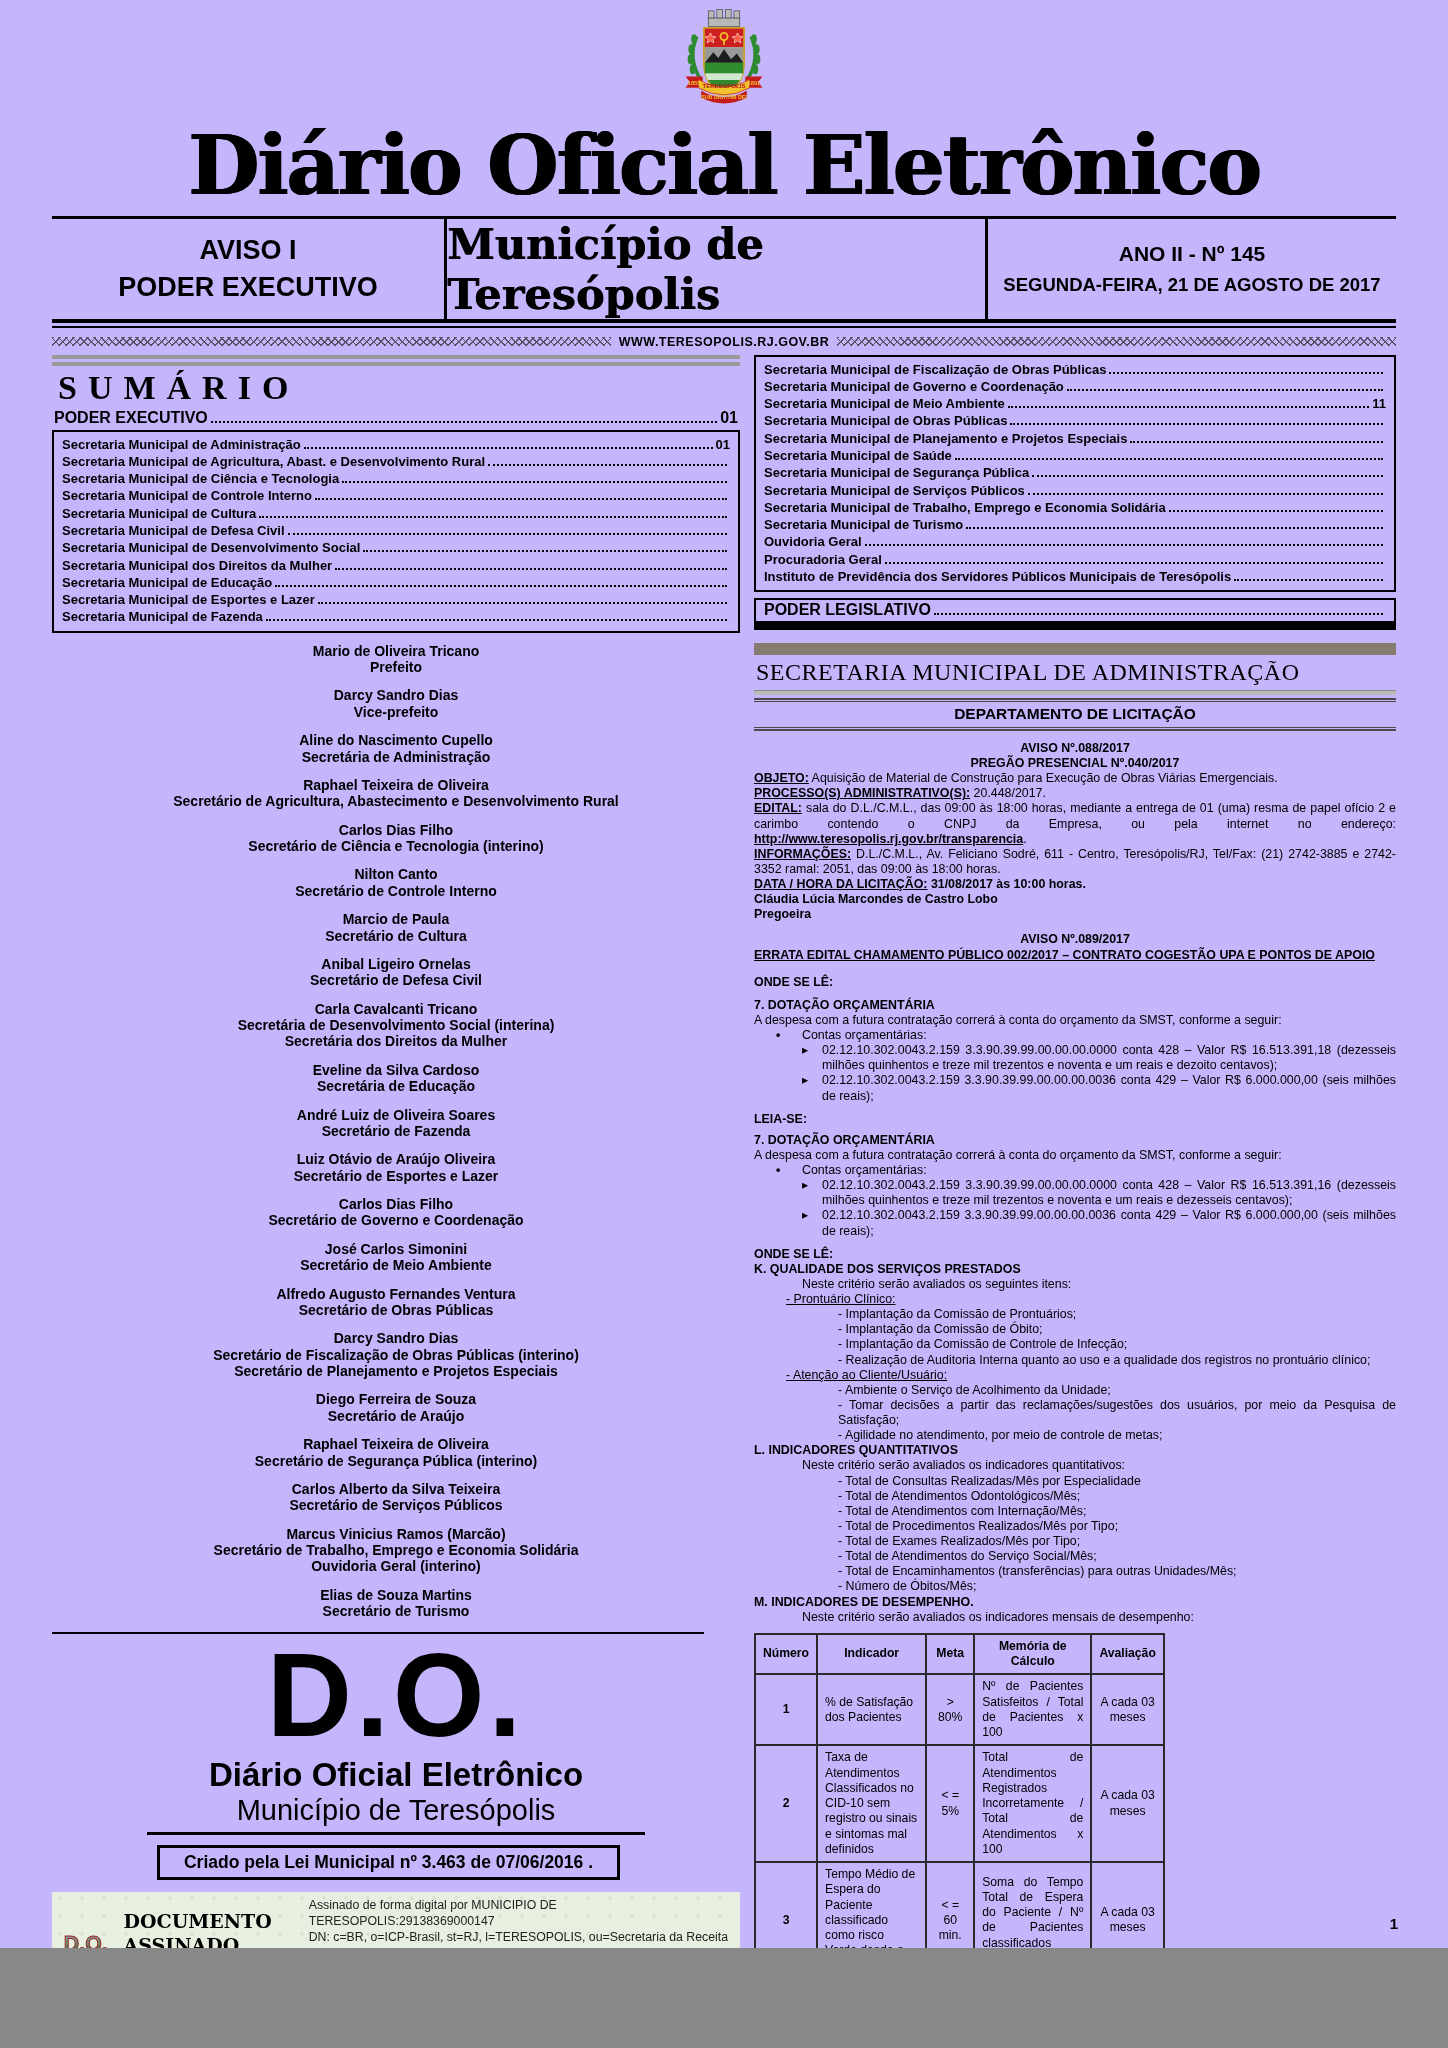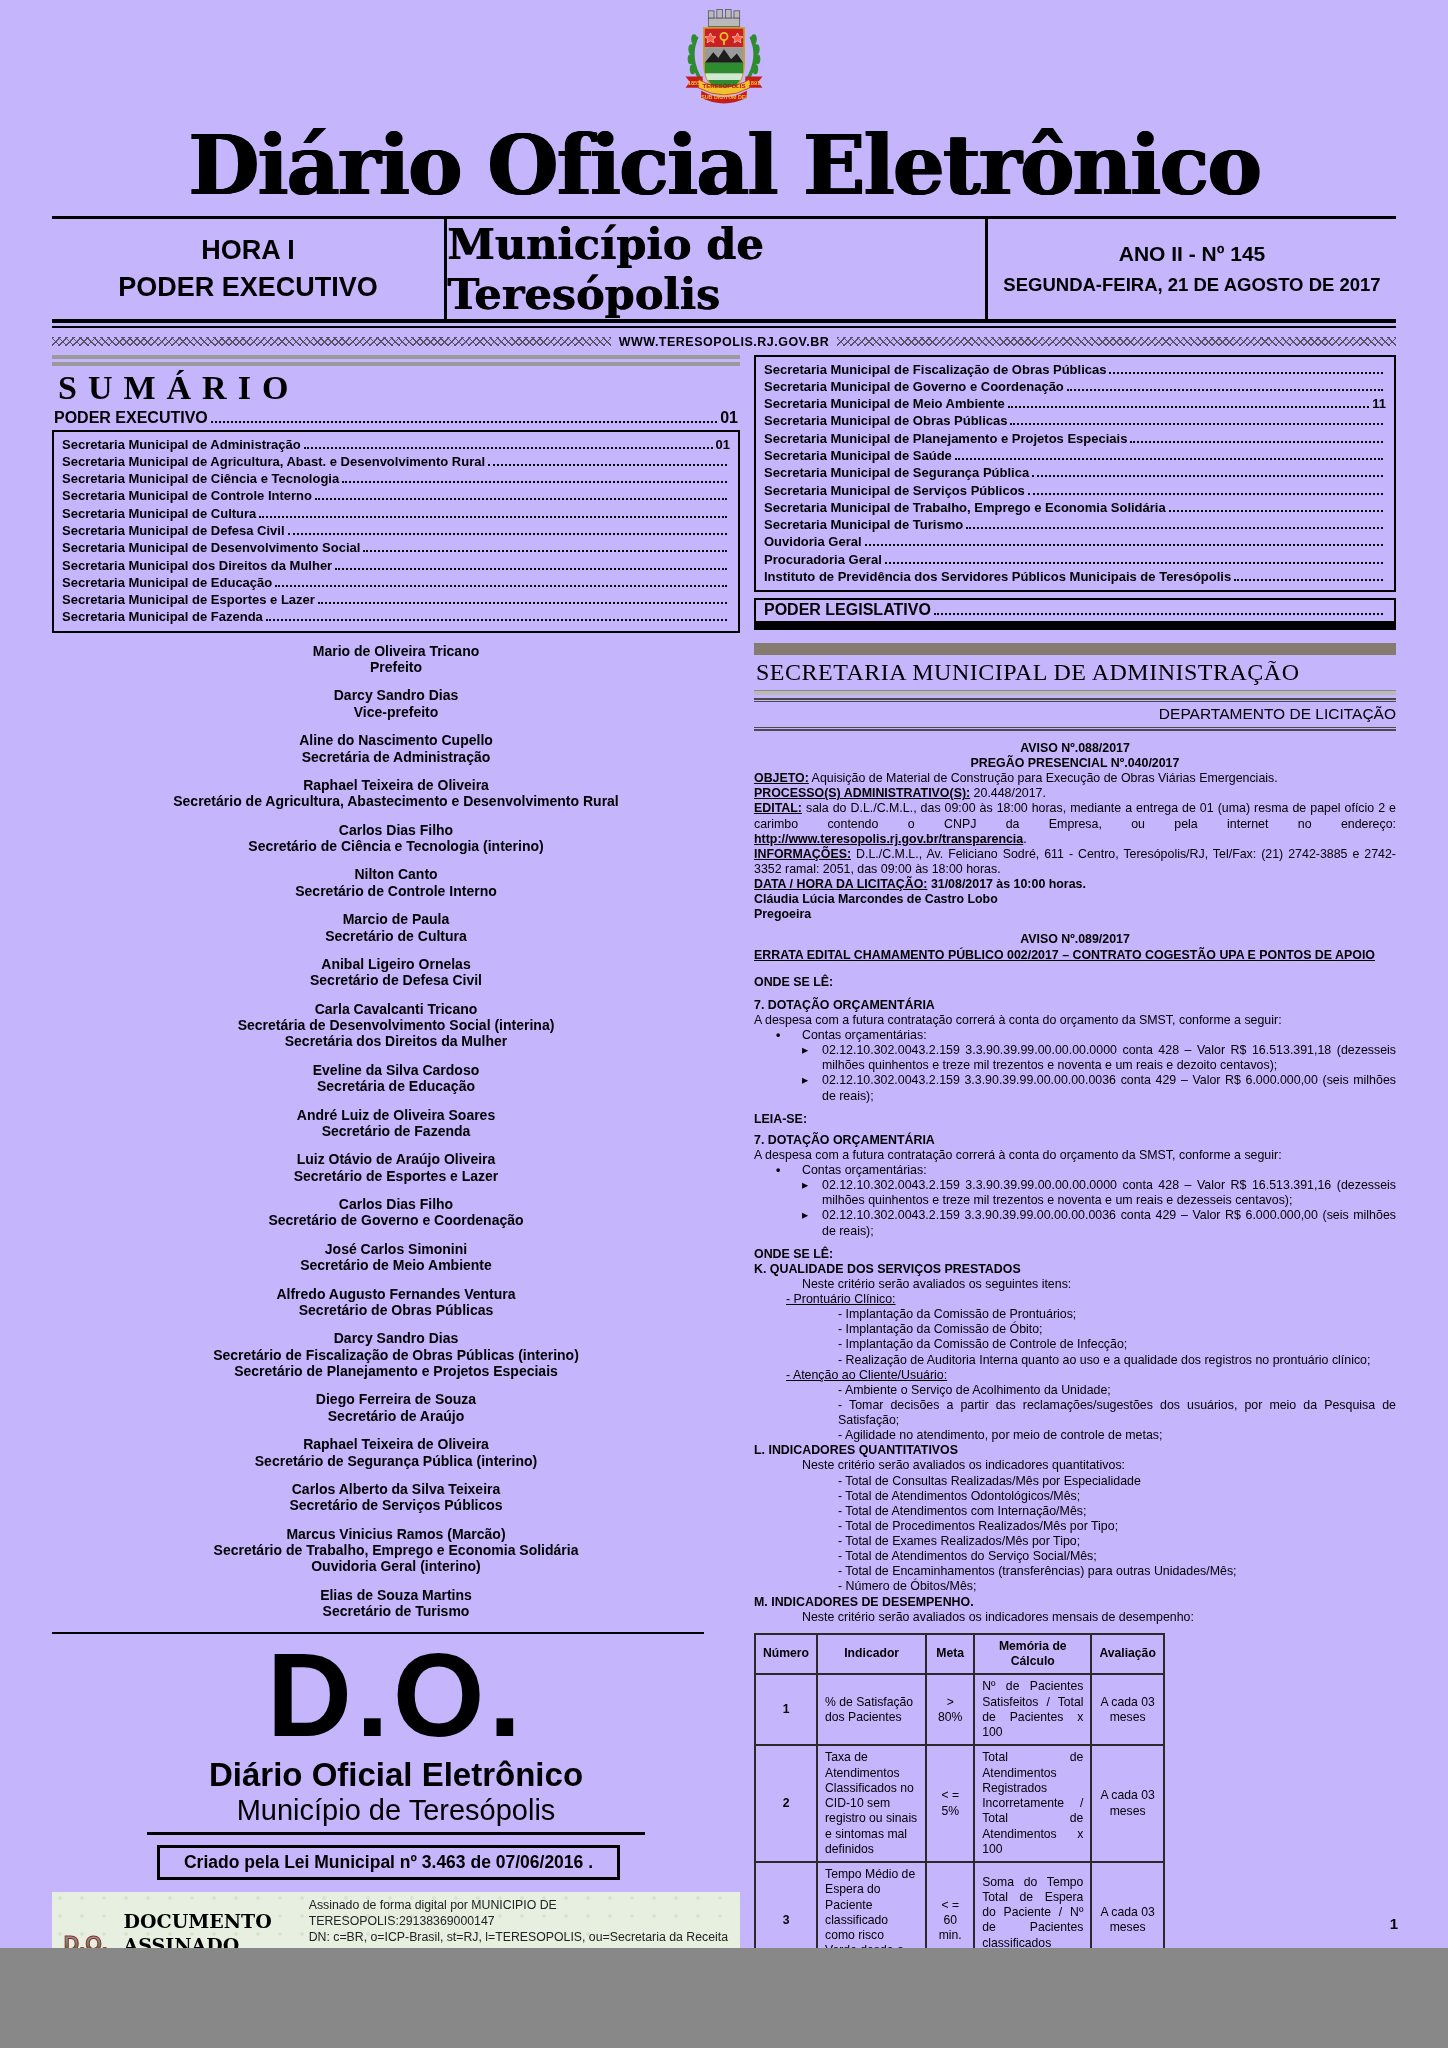--- a/index.html
+++ b/index.html
@@ -55,22 +55,22 @@
        background:#e6efe0;background-image:radial-gradient(circle at 8px 6px,#d7e5ce 0 2px,transparent 2px);
        background-size:22px 18px;}
   .stamp{font-family:"DejaVu Serif",serif;font-weight:bold;font-size:19px;line-height:1.25;white-space:nowrap;}
   .sigtext{font-size:12.3px;line-height:1.3;color:#222;}
   
   .rcol{font-size:12.4px;line-height:1.22;text-align:justify;}
   .bar-taupe{height:12px;background:#857b6e;}
   .sec-title{font-family:"Liberation Serif",serif;font-size:24px;letter-spacing:.5px;padding:3px 0 3px 2px;}
   .gbar2{height:4px;background:#b9b9b9;border-top:1px solid #8a8a8a;margin-bottom:3px;}
   .deptwrap{border-top:2px solid #4a4a4a;border-bottom:2px solid #4a4a4a;padding:1px 0;margin-bottom:10px;}
-  .dept{border-top:1px solid #4a4a4a;border-bottom:1px solid #4a4a4a;text-align:right;
-        font-weight:normal;font-size:15.5px;padding:3px 0;}
+  .dept{border-top:1px solid #4a4a4a;border-bottom:1px solid #4a4a4a;text-align:center;
+        font-weight:bold;font-size:15.5px;padding:3px 0;}
   .cb{text-align:center;font-weight:bold;}
   .lbl{font-weight:bold;text-decoration:underline;}
   .b{font-weight:bold;}
   .link{font-weight:bold;text-decoration:underline;}
   .mt6{margin-top:6px;} .mt8{margin-top:8px;} .mt10{margin-top:10px;} .mt12{margin-top:12px;}
   .errata{font-weight:bold;text-decoration:underline;}
   .bullet{display:flex;padding-left:22px;}
   .bullet::before{content:"\2022";width:26px;flex:none;font-weight:bold;}
   .arrow{display:flex;padding-left:48px;}
   .arrow::before{content:"\25B8";width:20px;flex:none;}
@@ -143,21 +143,21 @@
           <text x="60" y="128" font-size="7.5" font-weight="bold" fill="#f2c12e" text-anchor="middle">SUB DIGITUM DEI</text>
         </g>
       </svg>
     </div>
 
     <div class="masthead">Diário Oficial Eletrônico</div>
     <div class="rule1"></div>
 
     <div class="band">
       <div class="band-left">
-        <div>HORA I</div>
+        <div>AVISO I</div>
         <div>PODER EXECUTIVO</div>
       </div>
       <div class="band-center">Município de Teresópolis</div>
       <div class="band-right">
         <div class="l1">ANO II - Nº 145</div>
         <div class="l2">SEGUNDA-FEIRA, 21 DE AGOSTO DE 2017</div>
       </div>
     </div>
     <div class="rule2"></div>
 

